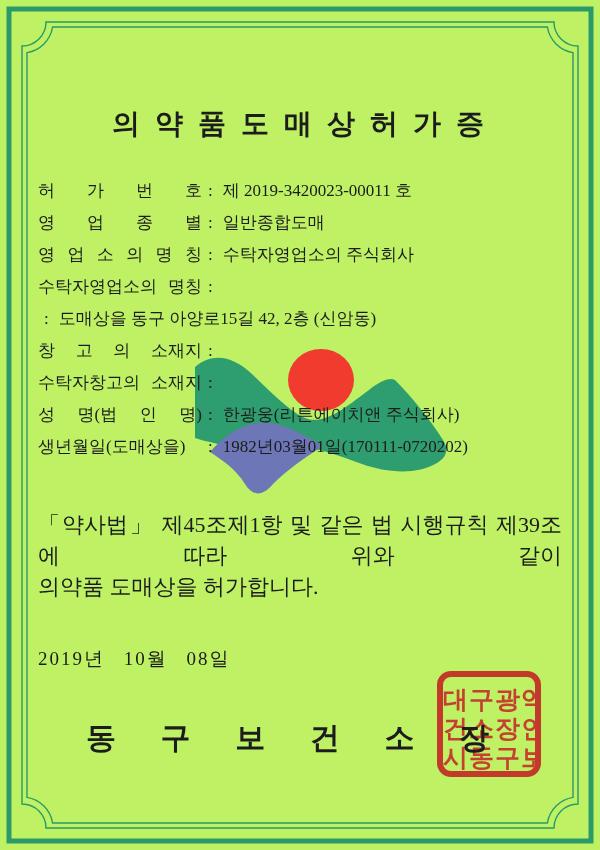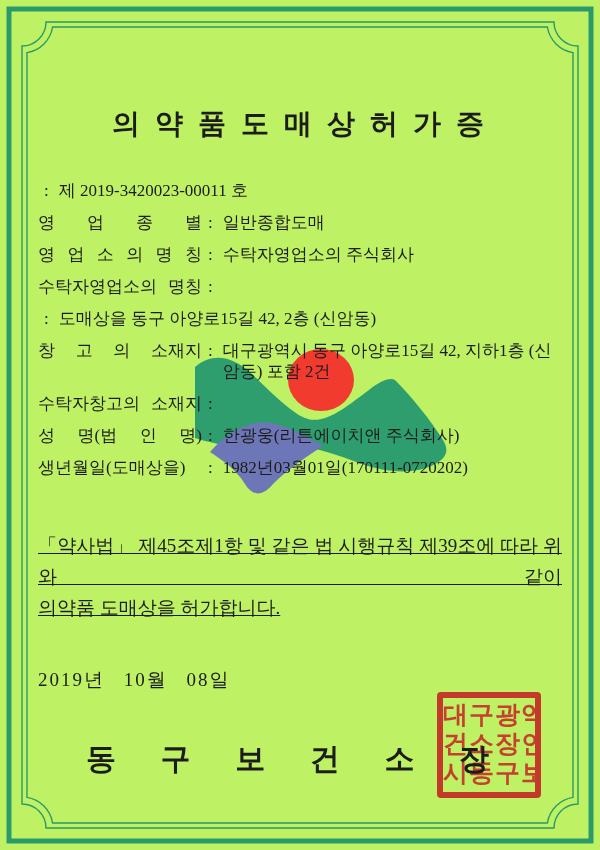--- a/index.html
+++ b/index.html
@@ -53,21 +53,21 @@
     display: inline-block;
     width: 164px;
     text-align: justify;
     text-align-last: justify;
     flex: 0 0 164px;
   }
   .colon { margin: 0 10px 0 6px; flex: 0 0 auto; }
   .value { flex: 1 1 auto; white-space: normal; }
   .row.wrap-tight .value { max-width: 360px; word-break: break-all; }
 
-  .statement { margin-top: 52px; font-size: 19px; line-height: 31px; text-decoration: underline; }
+  .statement { margin-top: 52px; font-size: 22px; line-height: 31px; }
   .st-line1 {
     display: block;
     text-align: justify;
     text-align-last: justify;
   }
   .st-line2 { display: block; }
 
   .issue-date {
     margin-top: 44px;
     text-align: left;
@@ -93,23 +93,23 @@
     text-align-last: justify;
     z-index: 3;
   }
   .seal {
     position: absolute;
     left: 399px;
     top: -15px;
     width: 104px;
     height: 106px;
     border: 6px solid #c33a2b;
-    border-radius: 4px;
+    border-radius: 14px;
     z-index: 2;
-    padding-top: 2px;
+    padding-top: 8px;
     overflow: hidden;
     background: transparent;
   }
   .seal-row {
     display: block;
     text-align: center;
     font-size: 25px;
     font-weight: 700;
     line-height: 29px;
     letter-spacing: 1px;
@@ -134,20 +134,21 @@
     <path d="M 15,112 C 32,92 55,78 80,84 C 100,89 115,98 128,106 C 112,116 92,130 78,144 C 68,156 58,157 50,144 C 40,128 27,120 15,112 Z" fill="#6d76b6"></path>
   </svg>
 
   <div class="content">
 
     <h1 class="title">의 약 품 도 매 상 허 가 증</h1>
 
     <div class="fields">
 
       <div class="row">
+        <span class="label">허 가 번 호</span>
         <span class="colon">:</span>
         <span class="value">제 2019-3420023-00011 호</span>
       </div>
 
       <div class="row">
         <span class="label">영 업 종 별</span>
         <span class="colon">:</span>
         <span class="value">일반종합도매</span>
       </div>
 
@@ -164,21 +165,20 @@
       </div>
 
       <div class="row">
         <span class="colon">:</span>
         <span class="value">도매상을 동구 아양로15길 42, 2층 (신암동)</span>
       </div>
 
       <div class="row wrap-tight">
         <span class="label">창 고 의 소재지</span>
         <span class="colon">:</span>
-        <span class="value">대구광역시 동구 아양로15길 42, 지하1층 (신암동) 포함 2건</span>
       </div>
 
       <div class="row">
         <span class="label">수탁자창고의 소재지</span>
         <span class="colon">:</span>
         <span class="value"></span>
       </div>
 
       <div class="row">
         <span class="label">성 명(법 인 명)</span>

